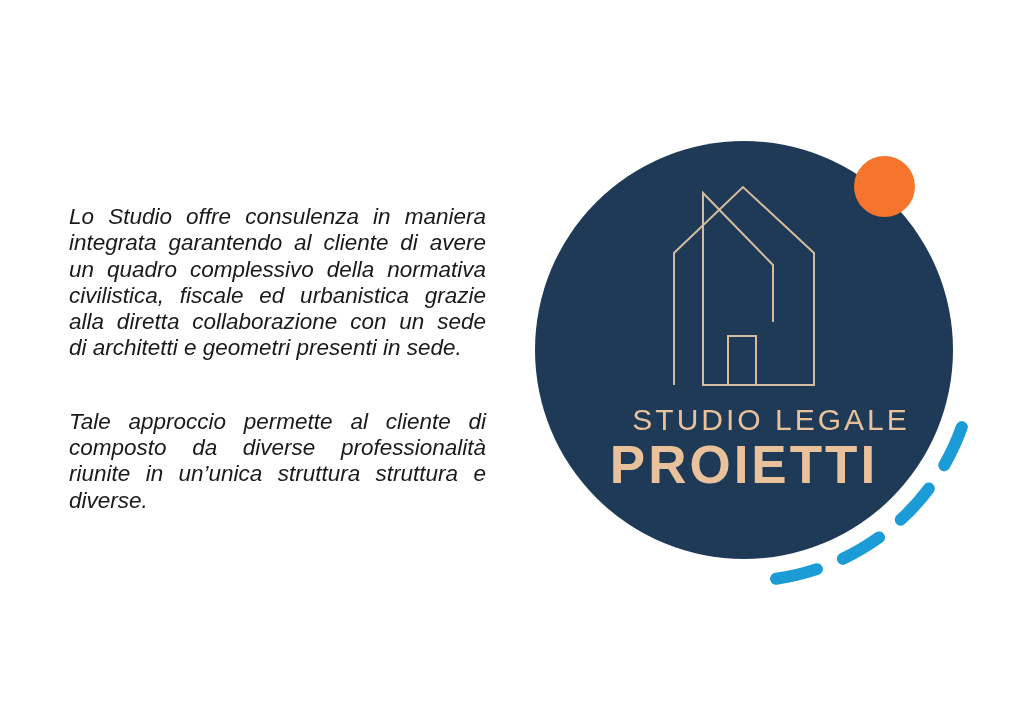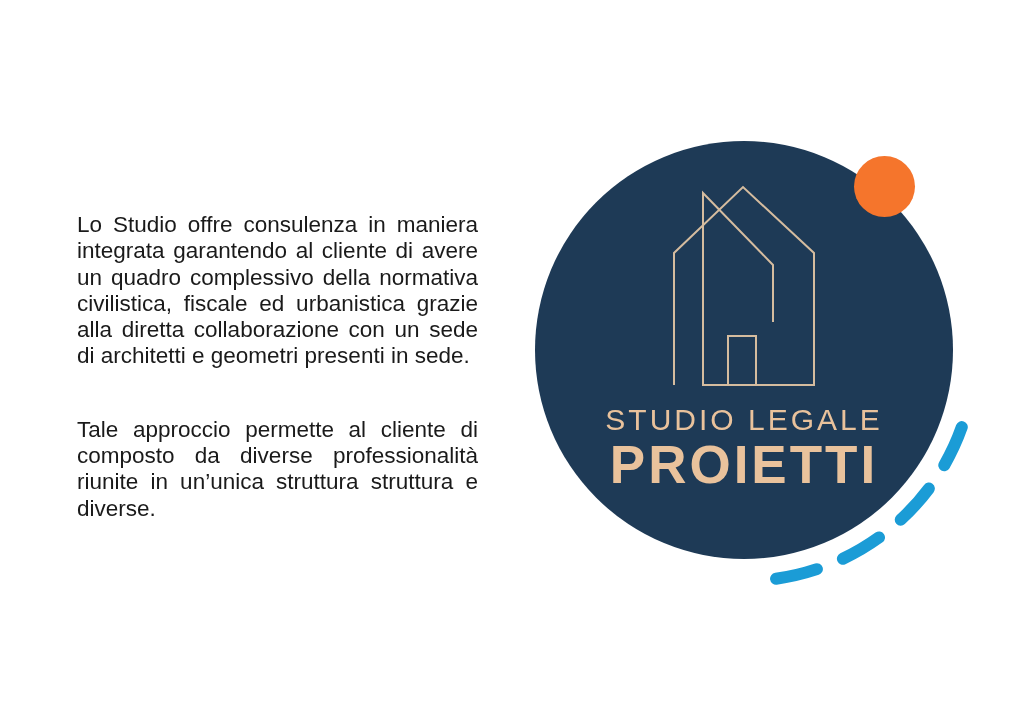--- a/index.html
+++ b/index.html
@@ -15,21 +15,21 @@
   
   .text-col {
     position: absolute;
     left: 65px;
     top: 200px;
     width: 425px;
     color: #1a1a1a;
     font-size: 22.5px;
     line-height: 26.3px;
   }
-  .para { margin: 12px; }
+  .para { margin: 4px; font-style: italic; }
   .para + .para { margin-top: 47px; }
   .jl { text-align: justify; text-align-last: justify; }
   .ll { text-align: left; }
 
   
   .logo-circle {
     position: absolute;
     left: 535px;
     top: 141px;
     width: 418px;
@@ -49,21 +49,21 @@
   .logo-svg {
     position: absolute;
     left: 0;
     top: 0;
     width: 1024px;
     height: 724px;
     pointer-events: none;
   }
   .logo-text-1 {
     position: absolute;
-    left: 535px;
+    left: 562px;
     top: 403px;
     width: 418px;
     text-align: center;
     color: #e9c29c;
     font-size: 30px;
     font-weight: 300;
     letter-spacing: 3px;
     line-height: 34px;
   }
   .logo-text-2 {

